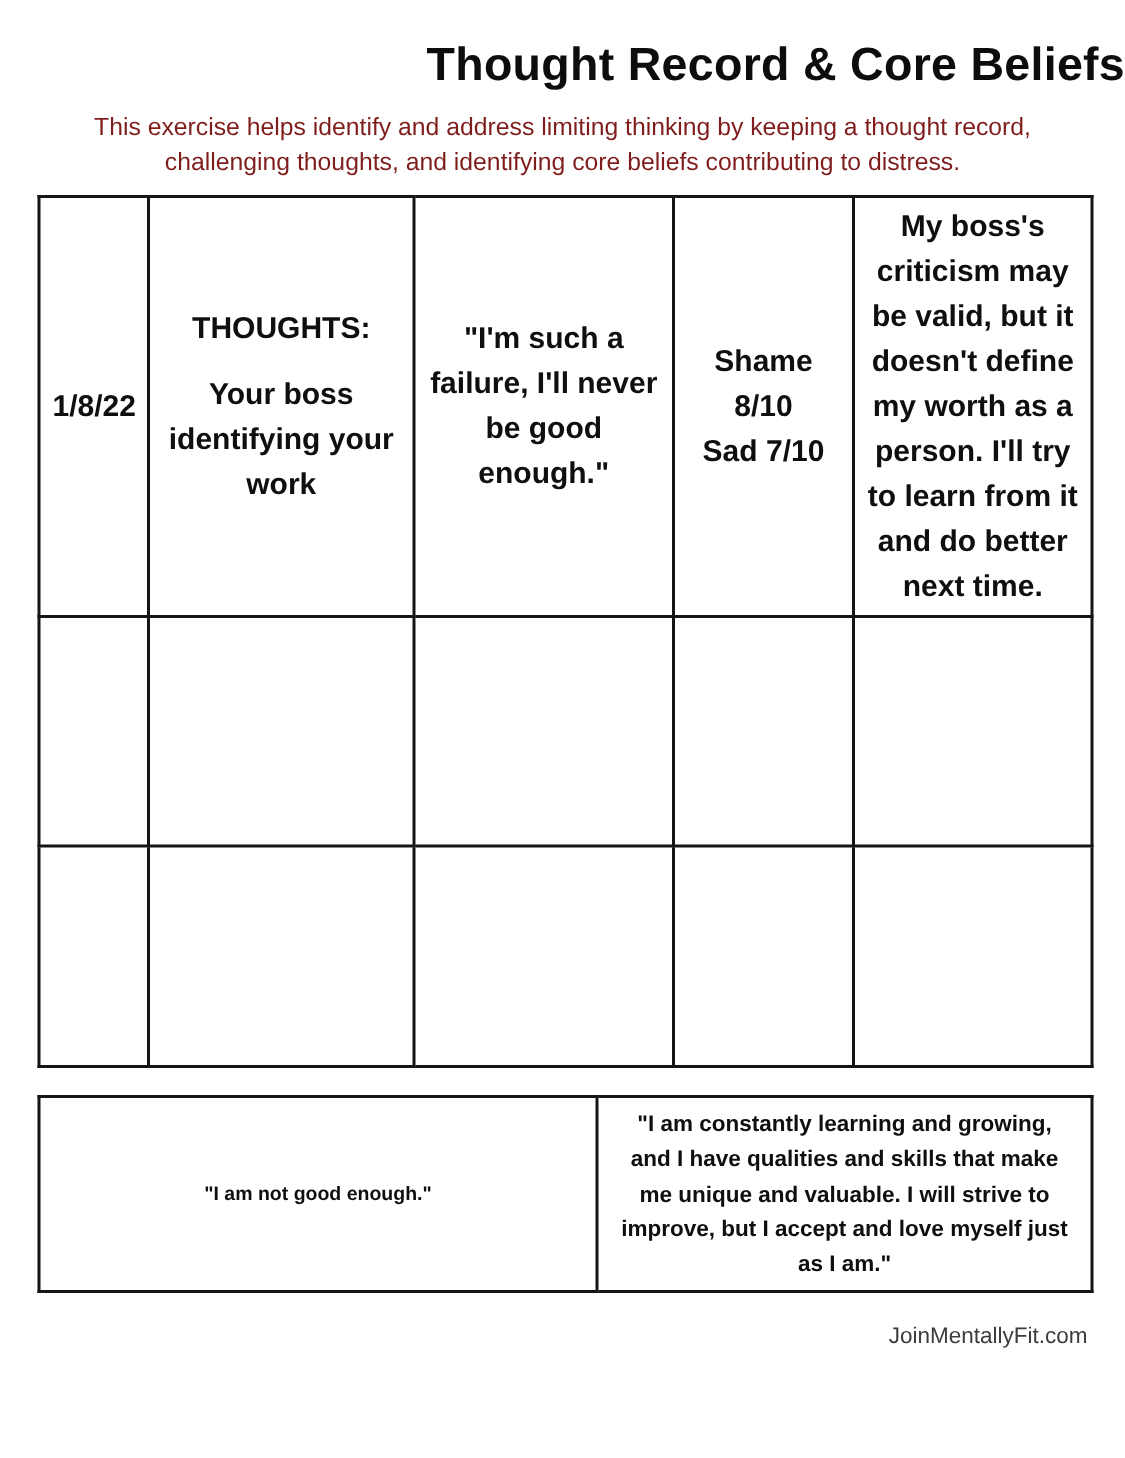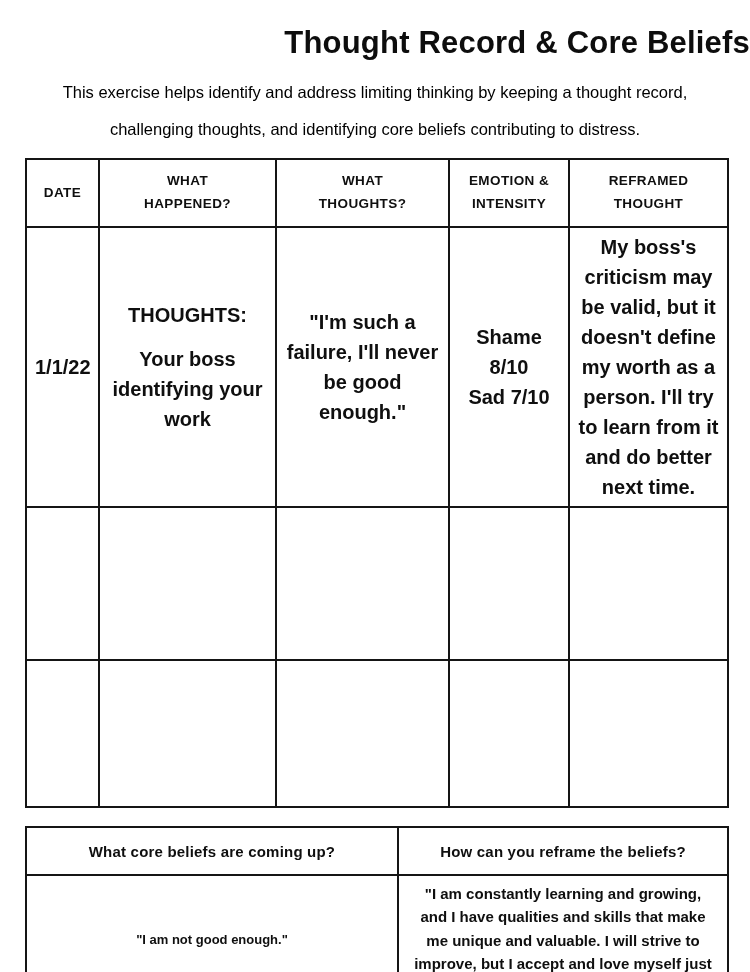--- a/index.html
+++ b/index.html
@@ -22,22 +22,22 @@
     font-weight: bold;
     letter-spacing: 0.2px;
     color: #0d0d0d;
     line-height: 42px;
   }
   .page-subtitle {
     margin: 10px auto 0 auto;
     max-width: 712px;
     text-align: center;
     font-size: 16.5px;
-    line-height: 37px;
-    color: #000000;
+    line-height: 23px;
+    color: #7f1d1d;
   }
   table.worksheet {
     border-collapse: collapse;
     table-layout: fixed;
     margin-left: 25px;
     width: 702px;
   }
   table.worksheet td, table.worksheet th {
     border: 2px solid #151515;
     text-align: center;
@@ -100,33 +100,22 @@
 
 <table class="worksheet" id="thought-record">
   <colgroup>
     <col style="width:73px">
     <col style="width:177px">
     <col style="width:173px">
     <col style="width:120px">
     <col style="width:159px">
   </colgroup>
   <tbody>
-    <tr class="header-row">
-      <th>DATE</th>
-      <th>WHAT
-HAPPENED?</th>
-      <th>WHAT
-THOUGHTS?</th>
-      <th>EMOTION &amp;
-INTENSITY</th>
-      <th>REFRAMED
-THOUGHT</th>
-    </tr>
     <tr class="example-row">
-      <td>1/1/22</td>
+      <td>1/8/22</td>
       <td>
         <div class="example-label">THOUGHTS:</div>
         <div>Your boss identifying your work</div>
       </td>
       <td>"I'm such a failure, I'll never be good enough."</td>
       <td class="pre-line">Shame 8/10
 Sad 7/10</td>
       <td>My boss's criticism may be valid, but it doesn't define my worth as a person. I'll try to learn from it and do better next time.</td>
     </tr>
     <tr class="blank-row-1">
@@ -145,24 +134,20 @@
     </tr>
   </tbody>
 </table>
 
 <table class="worksheet" id="core-beliefs">
   <colgroup>
     <col style="width:372px">
     <col style="width:330px">
   </colgroup>
   <tbody>
-    <tr class="header-row">
-      <th>What core beliefs are coming up?</th>
-      <th>How can you reframe the beliefs?</th>
-    </tr>
     <tr class="content-row">
       <td class="belief-cell">"I am not good enough."</td>
       <td class="reframe-cell">"I am constantly learning and growing, and I have qualities and skills that make me unique and valuable. I will strive to improve, but I accept and love myself just as I am."</td>
     </tr>
   </tbody>
 </table>
 
 <div class="page-footer">JoinMentallyFit.com</div>
 
 </body></html>

